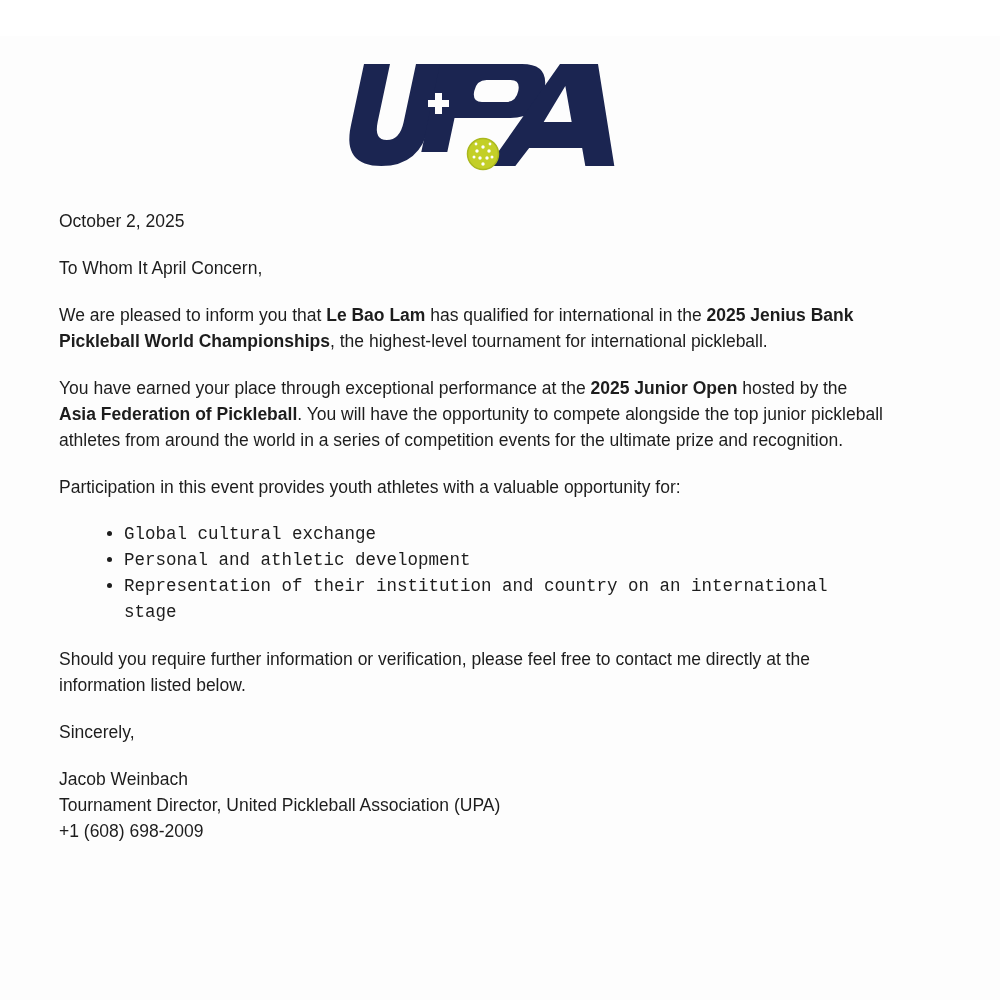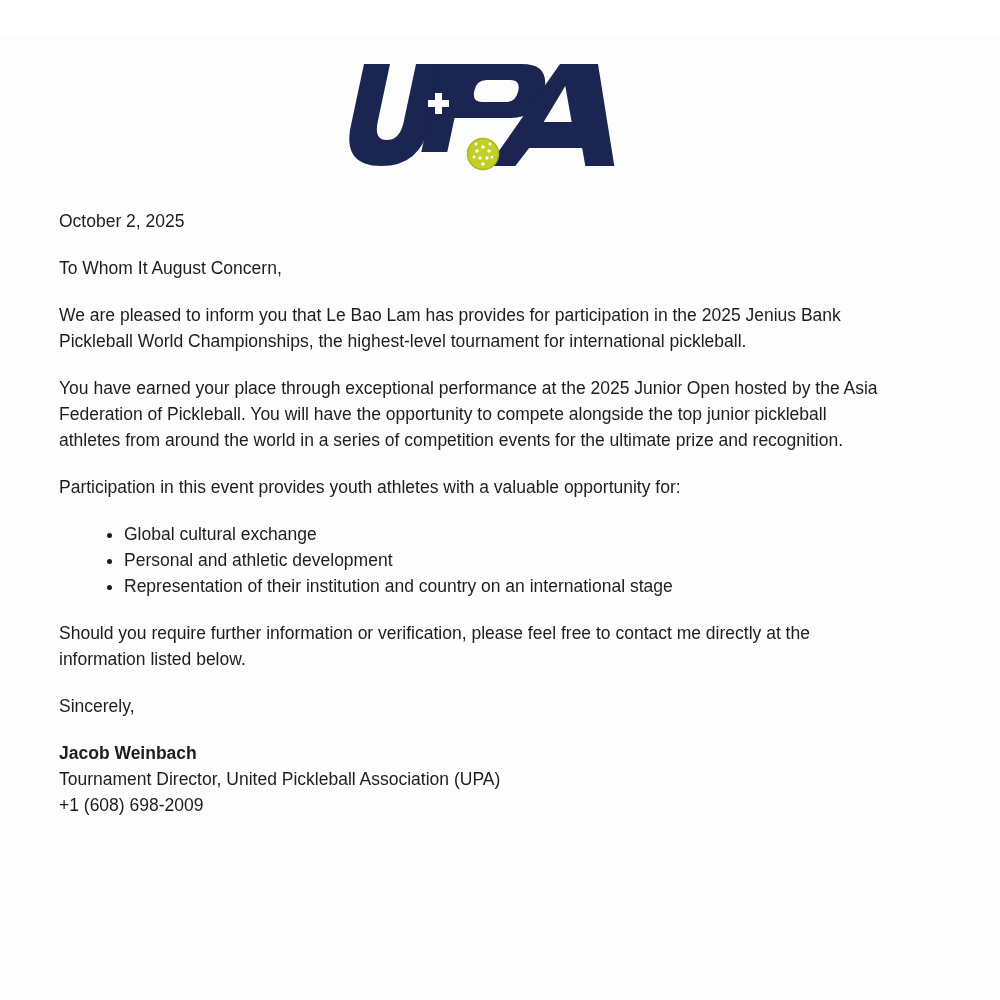--- a/index.html
+++ b/index.html
@@ -28,34 +28,35 @@
     position: absolute;
     left: 59px;
     top: 172px;
     width: 824px;
     font-size: 17.5px;
     line-height: 26px;
   }
   .content p {
     margin: 0 0 21px 0;
   }
-  .content b { font-weight: normal; }
+  .content b { font-weight: bold; }
   ul.benefits {
     margin: 0 0 21px 0;
     padding-left: 65px;
     list-style: disc;
+    font-family: Liberation Mono, monospace;
   }
   ul.benefits li {
     line-height: 26px;
   }
   .signature p {
     margin: 0;
   }
   .signature .sig-name {
-    font-weight: bold;
+    font-weight: normal;
   }
 </style>
 </head>
 <body>
 
 <div class="page">
 
   <div class="logo-wrap">
     <svg width="290" height="120" viewBox="0 0 290 120" role="img" aria-label="UPA">
       <g fill="#1b2551" transform="translate(24,4) skewX(-12)">
@@ -88,24 +89,24 @@
           <circle cx="152" cy="97" r="1.5"></circle>
           <circle cx="136" cy="84" r="1.4"></circle>
           <circle cx="150" cy="84" r="1.4"></circle>
         </g>
       </g>
     </svg>
   </div>
 
   <div class="content">
     <p>October 2, 2025</p>
-    <p>To Whom It August Concern,</p>
+    <p>To Whom It April Concern,</p>
 
     <div id="letter-blocks">
-        <p><span>We are pleased to inform you that </span><b>Le Bao Lam</b><span> has provides for participation in the </span><b>2025 Jenius Bank Pickleball World Championships</b><span>, the highest-level tournament for international pickleball.</span></p>
+        <p><span>We are pleased to inform you that </span><b>Le Bao Lam</b><span> has qualified for international in the </span><b>2025 Jenius Bank Pickleball World Championships</b><span>, the highest-level tournament for international pickleball.</span></p>
         <p><span>You have earned your place through exceptional performance at the </span><b>2025 Junior Open</b><span> hosted by the </span><b>Asia Federation of Pickleball</b><span>. You will have the opportunity to compete alongside the top junior pickleball athletes from around the world in a series of competition events for the ultimate prize and recognition.</span></p>
         <p><span>Participation in this event provides youth athletes with a valuable opportunity for:</span></p>
         <ul class="benefits">
           <li>Global cultural exchange</li>
           <li>Personal and athletic development</li>
           <li>Representation of their institution and country on an international stage</li>
         </ul>
         <p><span>Should you require further information or verification, please feel free to contact me directly at the information listed below.</span></p>
         <p><span>Sincerely,</span></p>
       </div>

